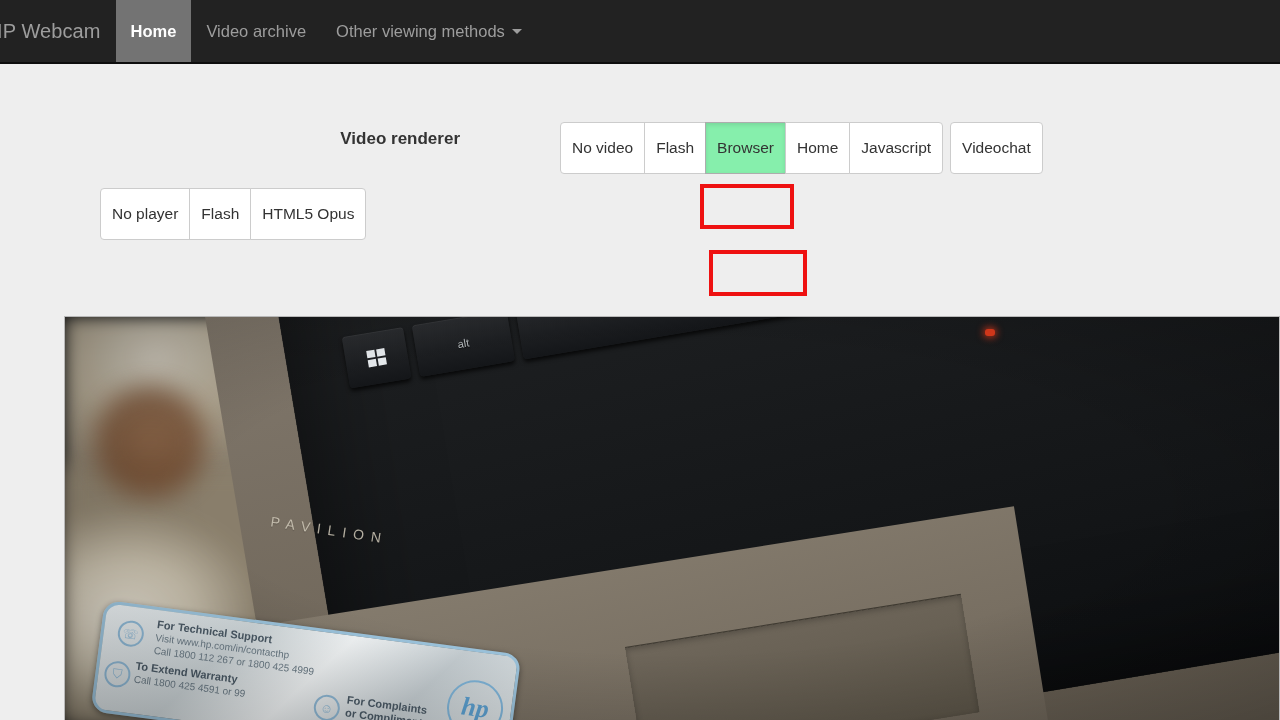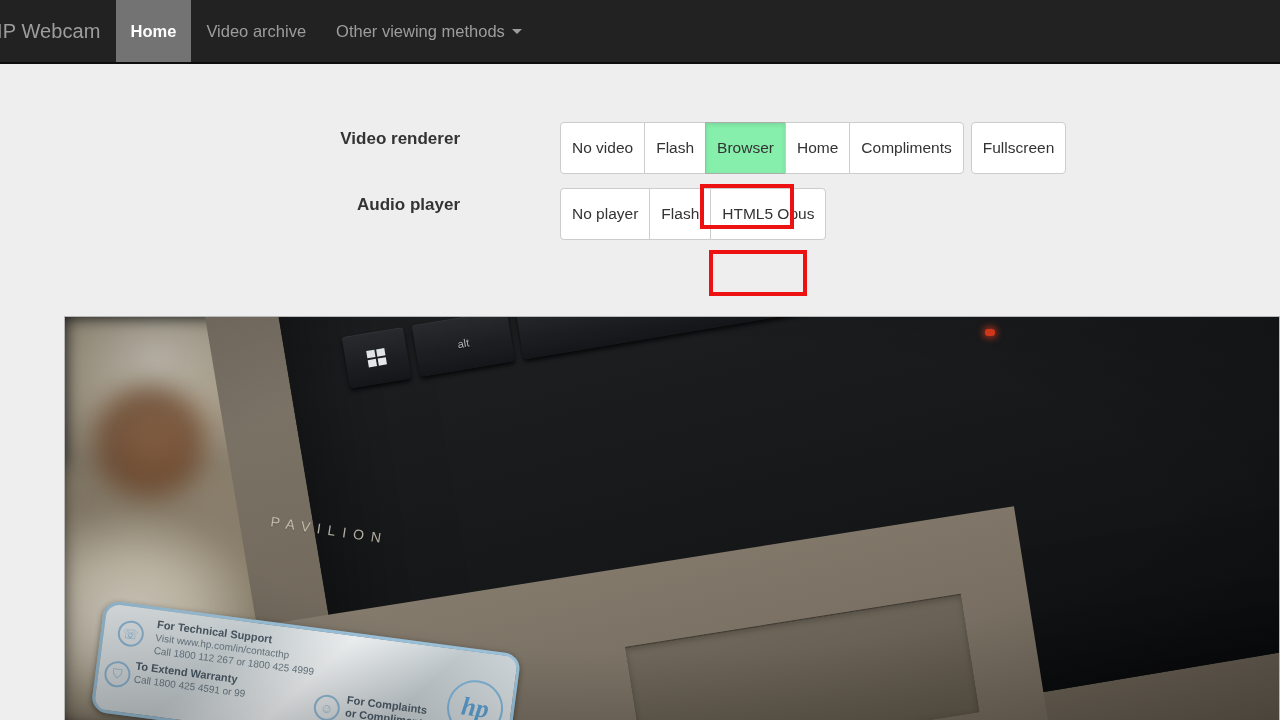--- a/index.html
+++ b/index.html
@@ -348,29 +348,28 @@
 <div class="controls">
 
   <div class="form-row row-video">
     <div class="row-label">Video renderer</div>
     <div class="row-control">
       <div class="btn-group">
         <button class="btn">No video</button>
         <button class="btn">Flash</button>
         <button class="btn active">Browser</button>
         <button class="btn">Home</button>
-        <button class="btn">Compliments</button>
+        <button class="btn">Javascript</button>
       </div>
       <div class="btn-spacer"></div>
-      <button class="btn single">Fullscreen</button>
+      <button class="btn single">Videochat</button>
     </div>
   </div>
 
   <div class="form-row row-audio">
-    <div class="row-label">Audio player</div>
     <div class="row-control">
       <div class="btn-group">
         <button class="btn">No player</button>
         <button class="btn">Flash</button>
         <button class="btn">HTML5 Opus</button>
       </div>
       <div class="btn-spacer"></div>
     </div>
   </div>
 

